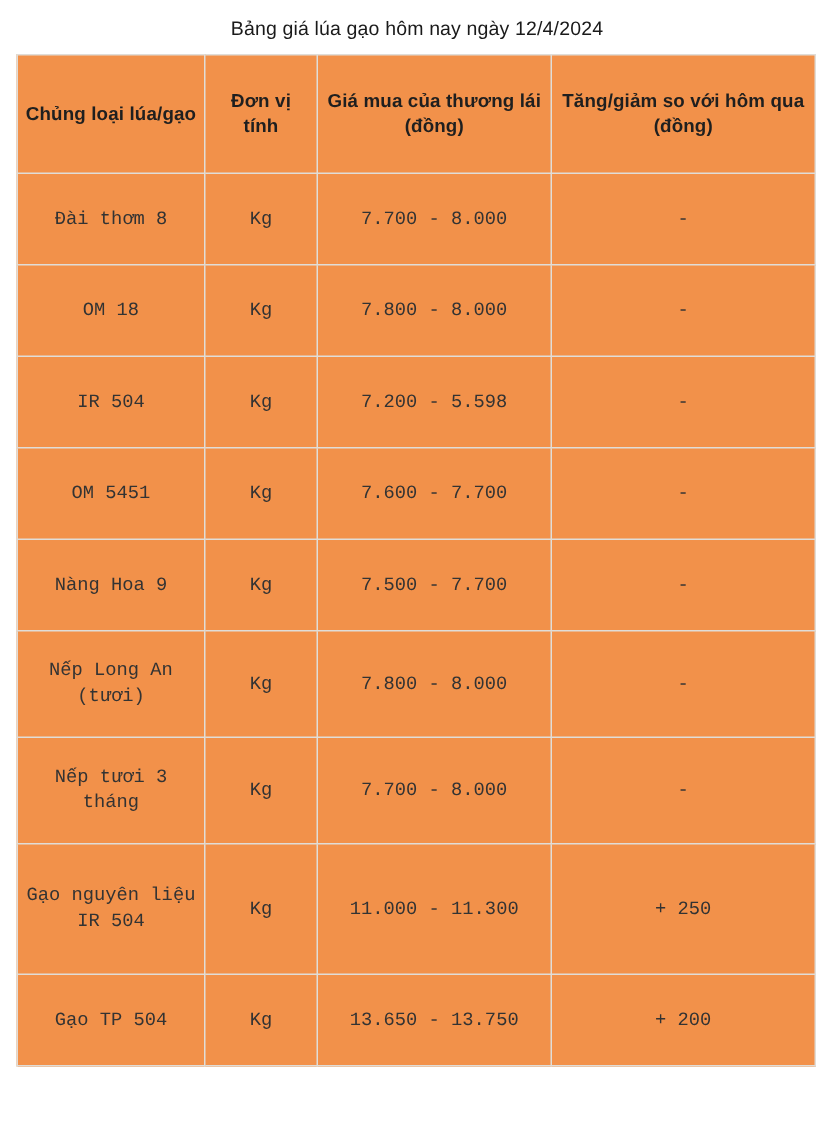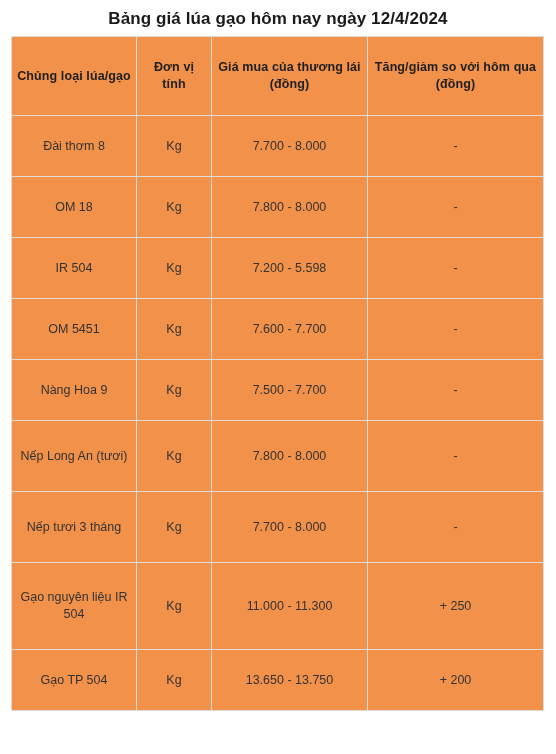--- a/index.html
+++ b/index.html
@@ -17,22 +17,22 @@
   }
   .page {
     position: relative;
     width: 556px;
     height: 754px;
     box-sizing: border-box;
   }
   .page-title {
     margin: 0;
     padding: 11px 0 0 0;
-    font-size: 17px;
-    font-weight: bold;
+    font-size: 13px;
+    font-weight: normal;
     color: #1a1a1a;
     text-align: center;
     letter-spacing: 0.1px;
     line-height: 16px;
   }
   .table-wrap {
     margin: 9px 11px 0 11px;
     width: 532px;
     box-sizing: border-box;
   }
@@ -57,20 +57,21 @@
     word-wrap: break-word;
   }
   table.price-table thead th {
     font-weight: bold;
     color: #1f1f1f;
     height: 70px;
     letter-spacing: 0.1px;
   }
   table.price-table tbody td {
     height: 52px;
+    font-family: Liberation Mono, monospace;
   }
   tbody tr.tall-row td {
     height: 62px;
     margin-left: 32px;
   }
   tbody tr.tallest-row td {
     height: 78px;
   }
   .col-1 { width: 125px; }
   .col-2 { width: 75px; }

